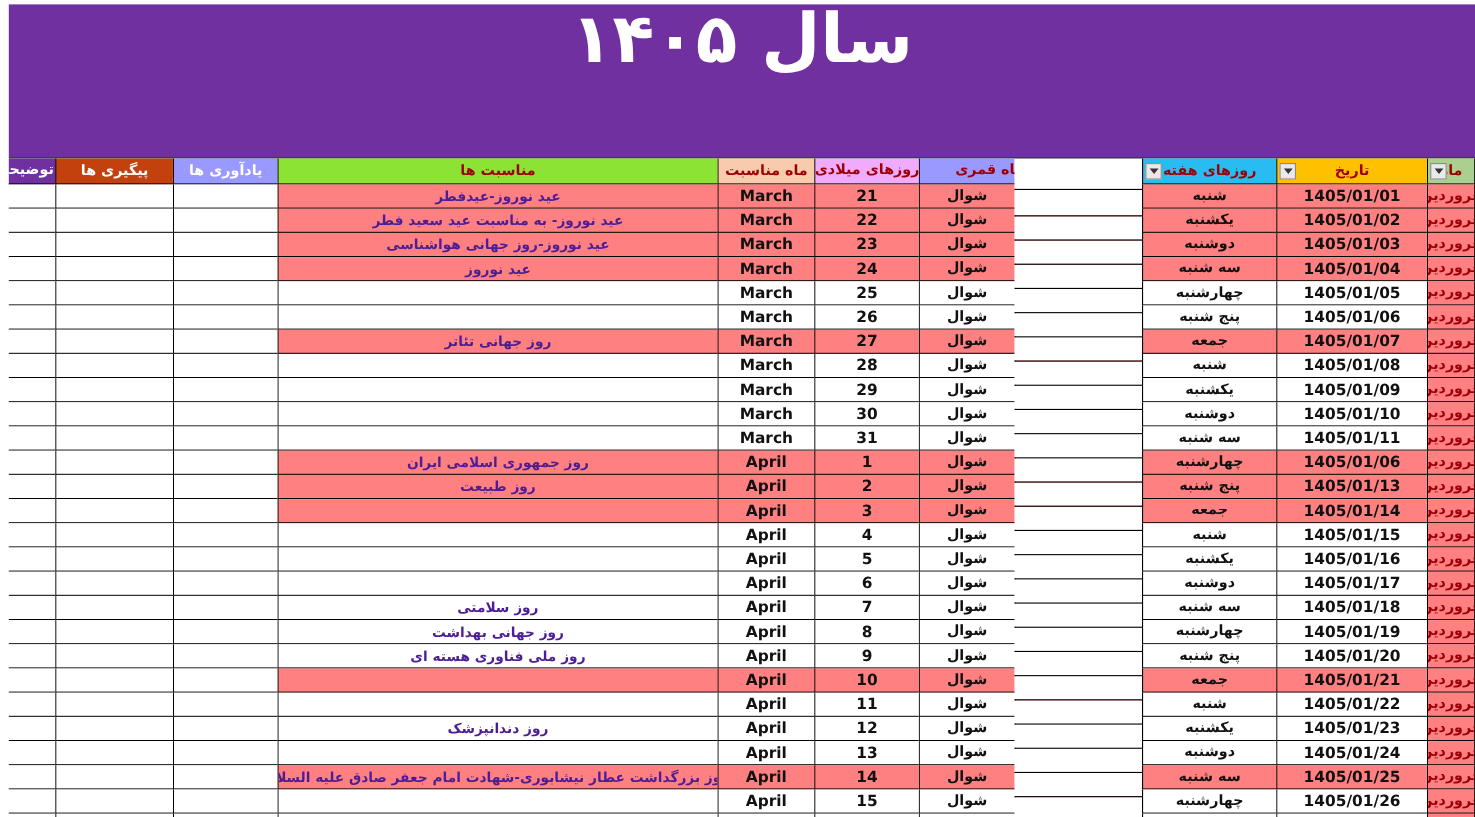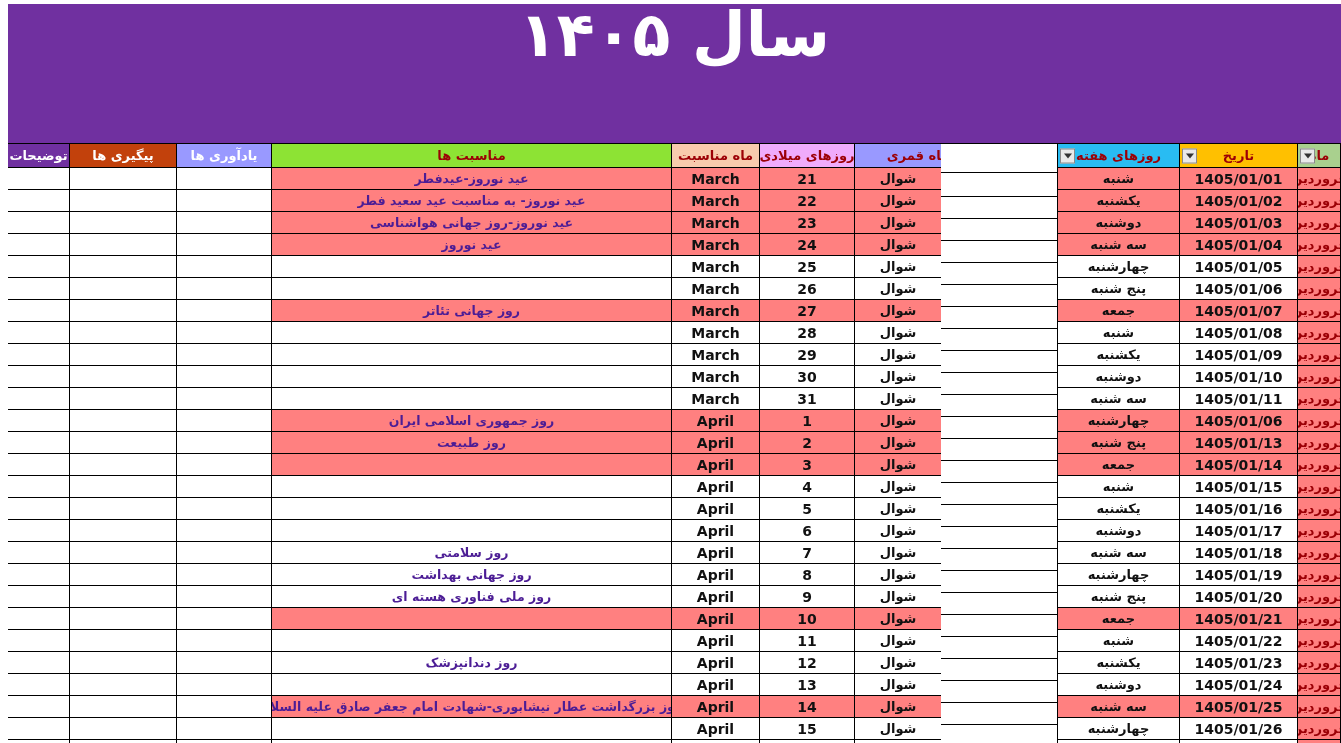--- a/index.html
+++ b/index.html
@@ -30,21 +30,21 @@
   .hcell.white-text { color:#ffffff; }
 
   .filter-btn { position:absolute; left:2px; top:50%; transform:translateY(-50%);
     width:15px; height:15px; background:#e9e9e9; border:1px solid #8a8a8a;
     display:flex; align-items:center; justify-content:center; cursor:pointer; }
   .filter-arrow { width:0; height:0; border-left:4px solid transparent;
     border-right:4px solid transparent; border-top:5px solid #333; }
 
   
   .col-month      { width:44px; }
-  .col-date       { width:118px; }
+  .col-date       { width:137px; }
   .col-weekday    { width:122px;text-align:center; }
   .col-lunar_day  { width:116px;margin-top:28px; }
   .col-lunar_month{ width:87px; }
   .col-greg_day   { width:95px; }
   .col-greg_month { width:88px; }
   .col-occasion   { width:400px; }
   .col-reminder   { width:95px; }
   .col-followup   { width:107px; }
   .col-note       { width:62px; }
 

